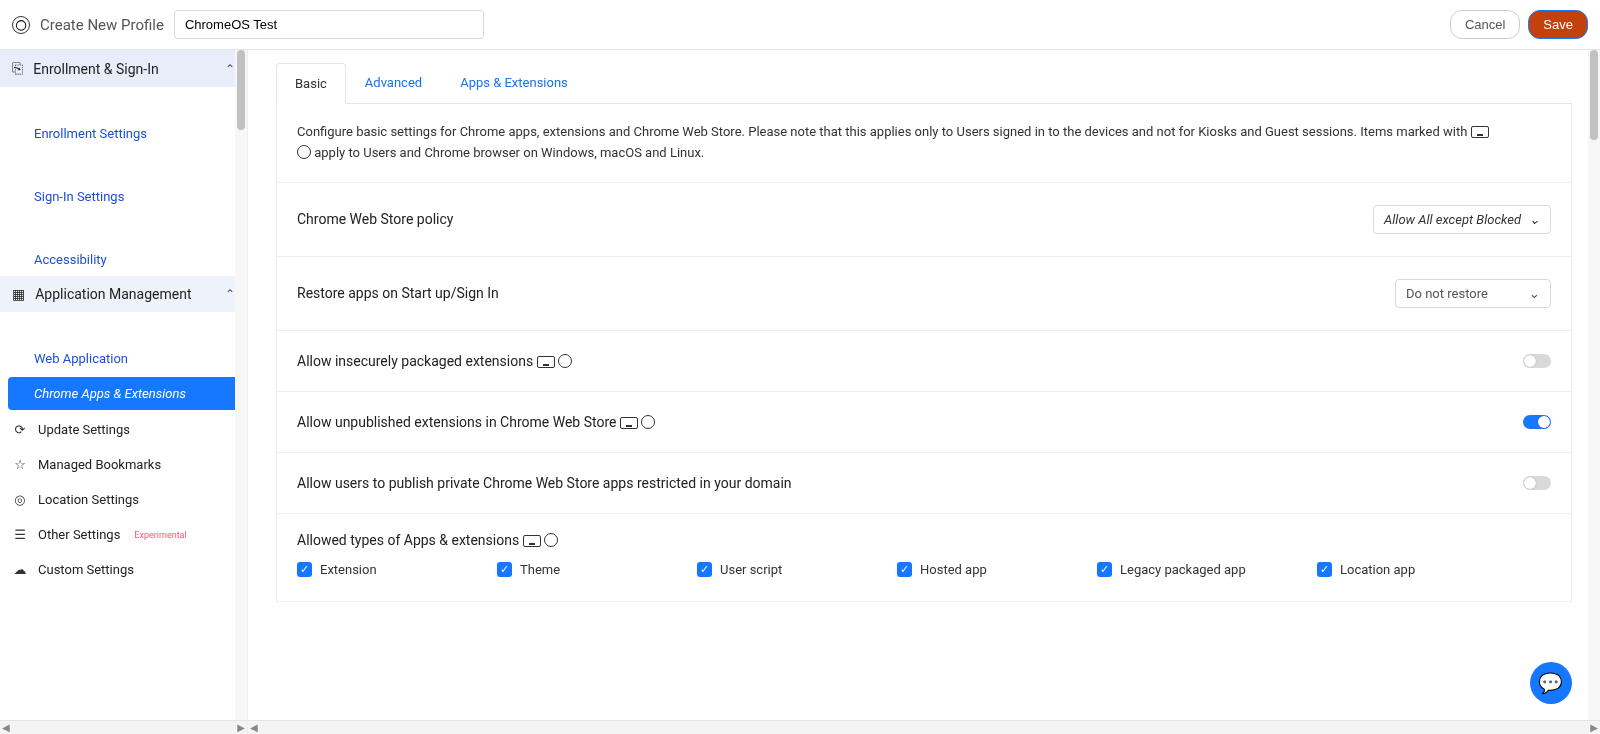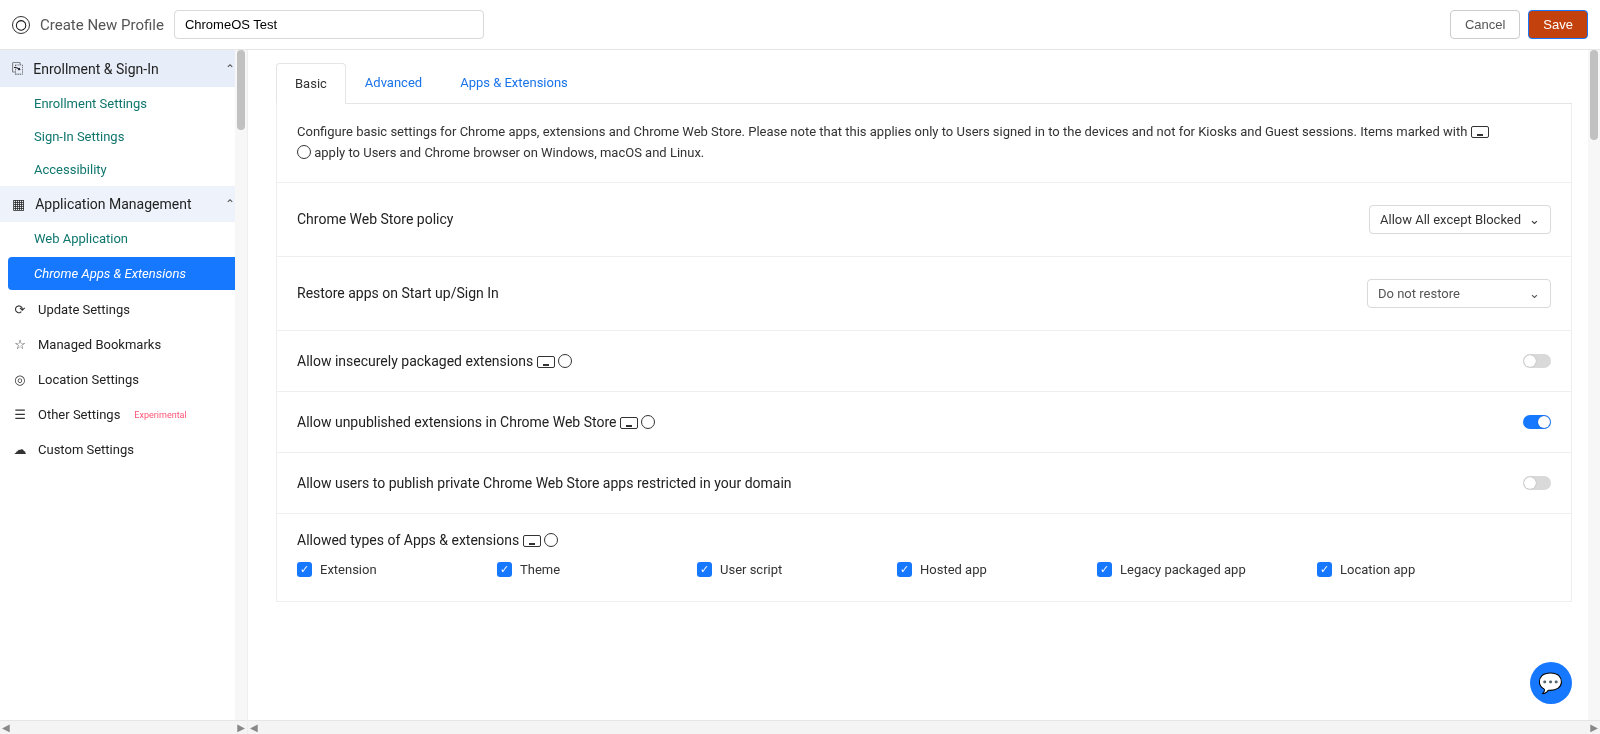--- a/index.html
+++ b/index.html
@@ -17,38 +17,38 @@
 .chrome-circle {
   width: 18px; height: 18px; border: 1.5px solid #333; border-radius: 50%;
   display: inline-flex; align-items: center; justify-content: center; font-size: 10px; font-weight: bold;
 }
 .page-title { font-size: 15px; color: #555; }
 .title-input {
   width: 310px; padding: 6px 10px; font-size: 13px;
   border: 1px solid #d9d9d9; border-radius: 4px;
 }
 .topbar-right { display: flex; gap: 8px; }
-.btn { padding: 6px 14px; font-size: 13px; border-radius: 4px; cursor: pointer; }
+.btn { padding: 6px 14px; font-size: 13px; border-radius: 12px; cursor: pointer; }
 .btn-cancel { border: 1px solid #ccc; background: #fff; color: #555; }
 .btn-save { border: 1px solid #1677ff; background: #c2410c; color: #fff; }
 
 
 .shell { display: flex; height: calc(734px - 50px); }
 .sidebar { width: 248px; border-right: 1px solid #eee; position: relative; }
 .sb-scroll { position: absolute; right: 0; top: 0; bottom: 0; width: 12px; background: #f7f7f7; }
 .sb-thumb { position: absolute; right: 2px; top: 0; width: 8px; height: 80px; background: #c1c1c1; border-radius: 4px; }
 
 .sb-section-head {
   display: flex; align-items: center; gap: 10px; padding: 10px 12px;
   background: #e8eef9; font-size: 14px; color: #222; cursor: pointer;
 }
 .sb-section-head.white { background: #eef3fb; }
 .sb-section-head .chev { margin-left: auto; color: #555; font-size: 12px; }
 .sb-item {
-  padding: 9px 34px; font-size: 13px; color: #0f766e; cursor: pointer;
+  padding: 9px 34px; font-size: 13px; color: #1d4ed8; cursor: pointer; margin-top: 30px;
 }
 .sb-item.active { background: #1677ff; color: #fff; border-radius: 4px; margin: 2px 8px; padding-left: 26px; font-style: italic;}
 .sb-top-item {
   display: flex; align-items: center; gap: 10px; padding: 10px 12px;
   font-size: 13px; color: #222; cursor: pointer;
 }
 .sb-top-item .ico { width: 16px; text-align: center; color: #333; }
 .experimental { color: #ff5577; font-size: 9px; vertical-align: super; margin-left: 4px; }
 
 .content-wrap { flex: 1; position: relative; background: #fff; }
@@ -63,22 +63,22 @@
 .panel { border: 1px solid #eee; border-top: none; background: #fff; }
 .desc-box { padding: 18px 20px; font-size: 13px; color: #333; line-height: 1.6; border-bottom: 1px solid #eee; }
 .ico-dev { display:inline-block; width: 18px; height: 12px; border: 1.5px solid #333; border-radius: 2px; position: relative; vertical-align: -2px;}
 .ico-dev::after { content:""; position:absolute; left:5px; bottom: 1px; width:6px; height:2px; background:#333; }
 .ico-chrome-small { display:inline-flex; width:14px; height:14px; border:1.5px solid #333; border-radius:50%; vertical-align:-2px; align-items:center; justify-content:center; font-size:8px; }
 
 .section-row { padding: 22px 20px; border-bottom: 1px solid #eee; display: flex; align-items: center; justify-content: space-between; }
 .section-row:last-child { border-bottom: none; }
 .section-title { font-size: 14px; color: #222; }
 
-.drop-chip { border: 1px solid #d9d9d9; padding: 6px 10px; border-radius: 4px; font-size: 13px; color: #333; display: inline-flex; align-items: center; gap: 8px; cursor: pointer; }
-.drop-select { border: 1px solid #d9d9d9; padding: 6px 10px; border-radius: 4px; font-size: 13px; color: #555; width: 184px; display:flex; justify-content:space-between; align-items:center; cursor:pointer; }
+.drop-chip { border: 1px solid #d9d9d9; padding: 6px 10px; border-radius: 4px; font-size: 13px; color: #333; display: inline-flex; align-items: center; gap: 8px; cursor: pointer; font-style: italic; }
+.drop-select { border: 1px solid #d9d9d9; padding: 6px 10px; border-radius: 4px; font-size: 13px; color: #555; width: 156px; display:flex; justify-content:space-between; align-items:center; cursor:pointer; }
 
 .toggle { width: 28px; height: 14px; background: #d9d9d9; border-radius: 8px; position: relative; cursor: pointer; }
 .toggle .knob { width: 12px; height: 12px; background: #fff; border-radius: 50%; position: absolute; top: 1px; left: 1px; box-shadow: 0 0 1px rgba(0,0,0,.4); }
 .toggle.on { background: #1677ff; }
 .toggle.on .knob { left: 15px; }
 
 .checks { display: flex; padding: 14px 20px 24px 20px; gap: 0; flex-wrap: wrap; }
 .check-item { display: flex; align-items: center; gap: 8px; width: 200px; font-size: 13px; color: #333; }
 .check-item.wide { width: 220px; }
 .cb { width: 15px; height: 15px; background: #1677ff; border-radius: 3px; display: inline-flex; align-items: center; justify-content: center; color: #fff; font-size: 11px; }

